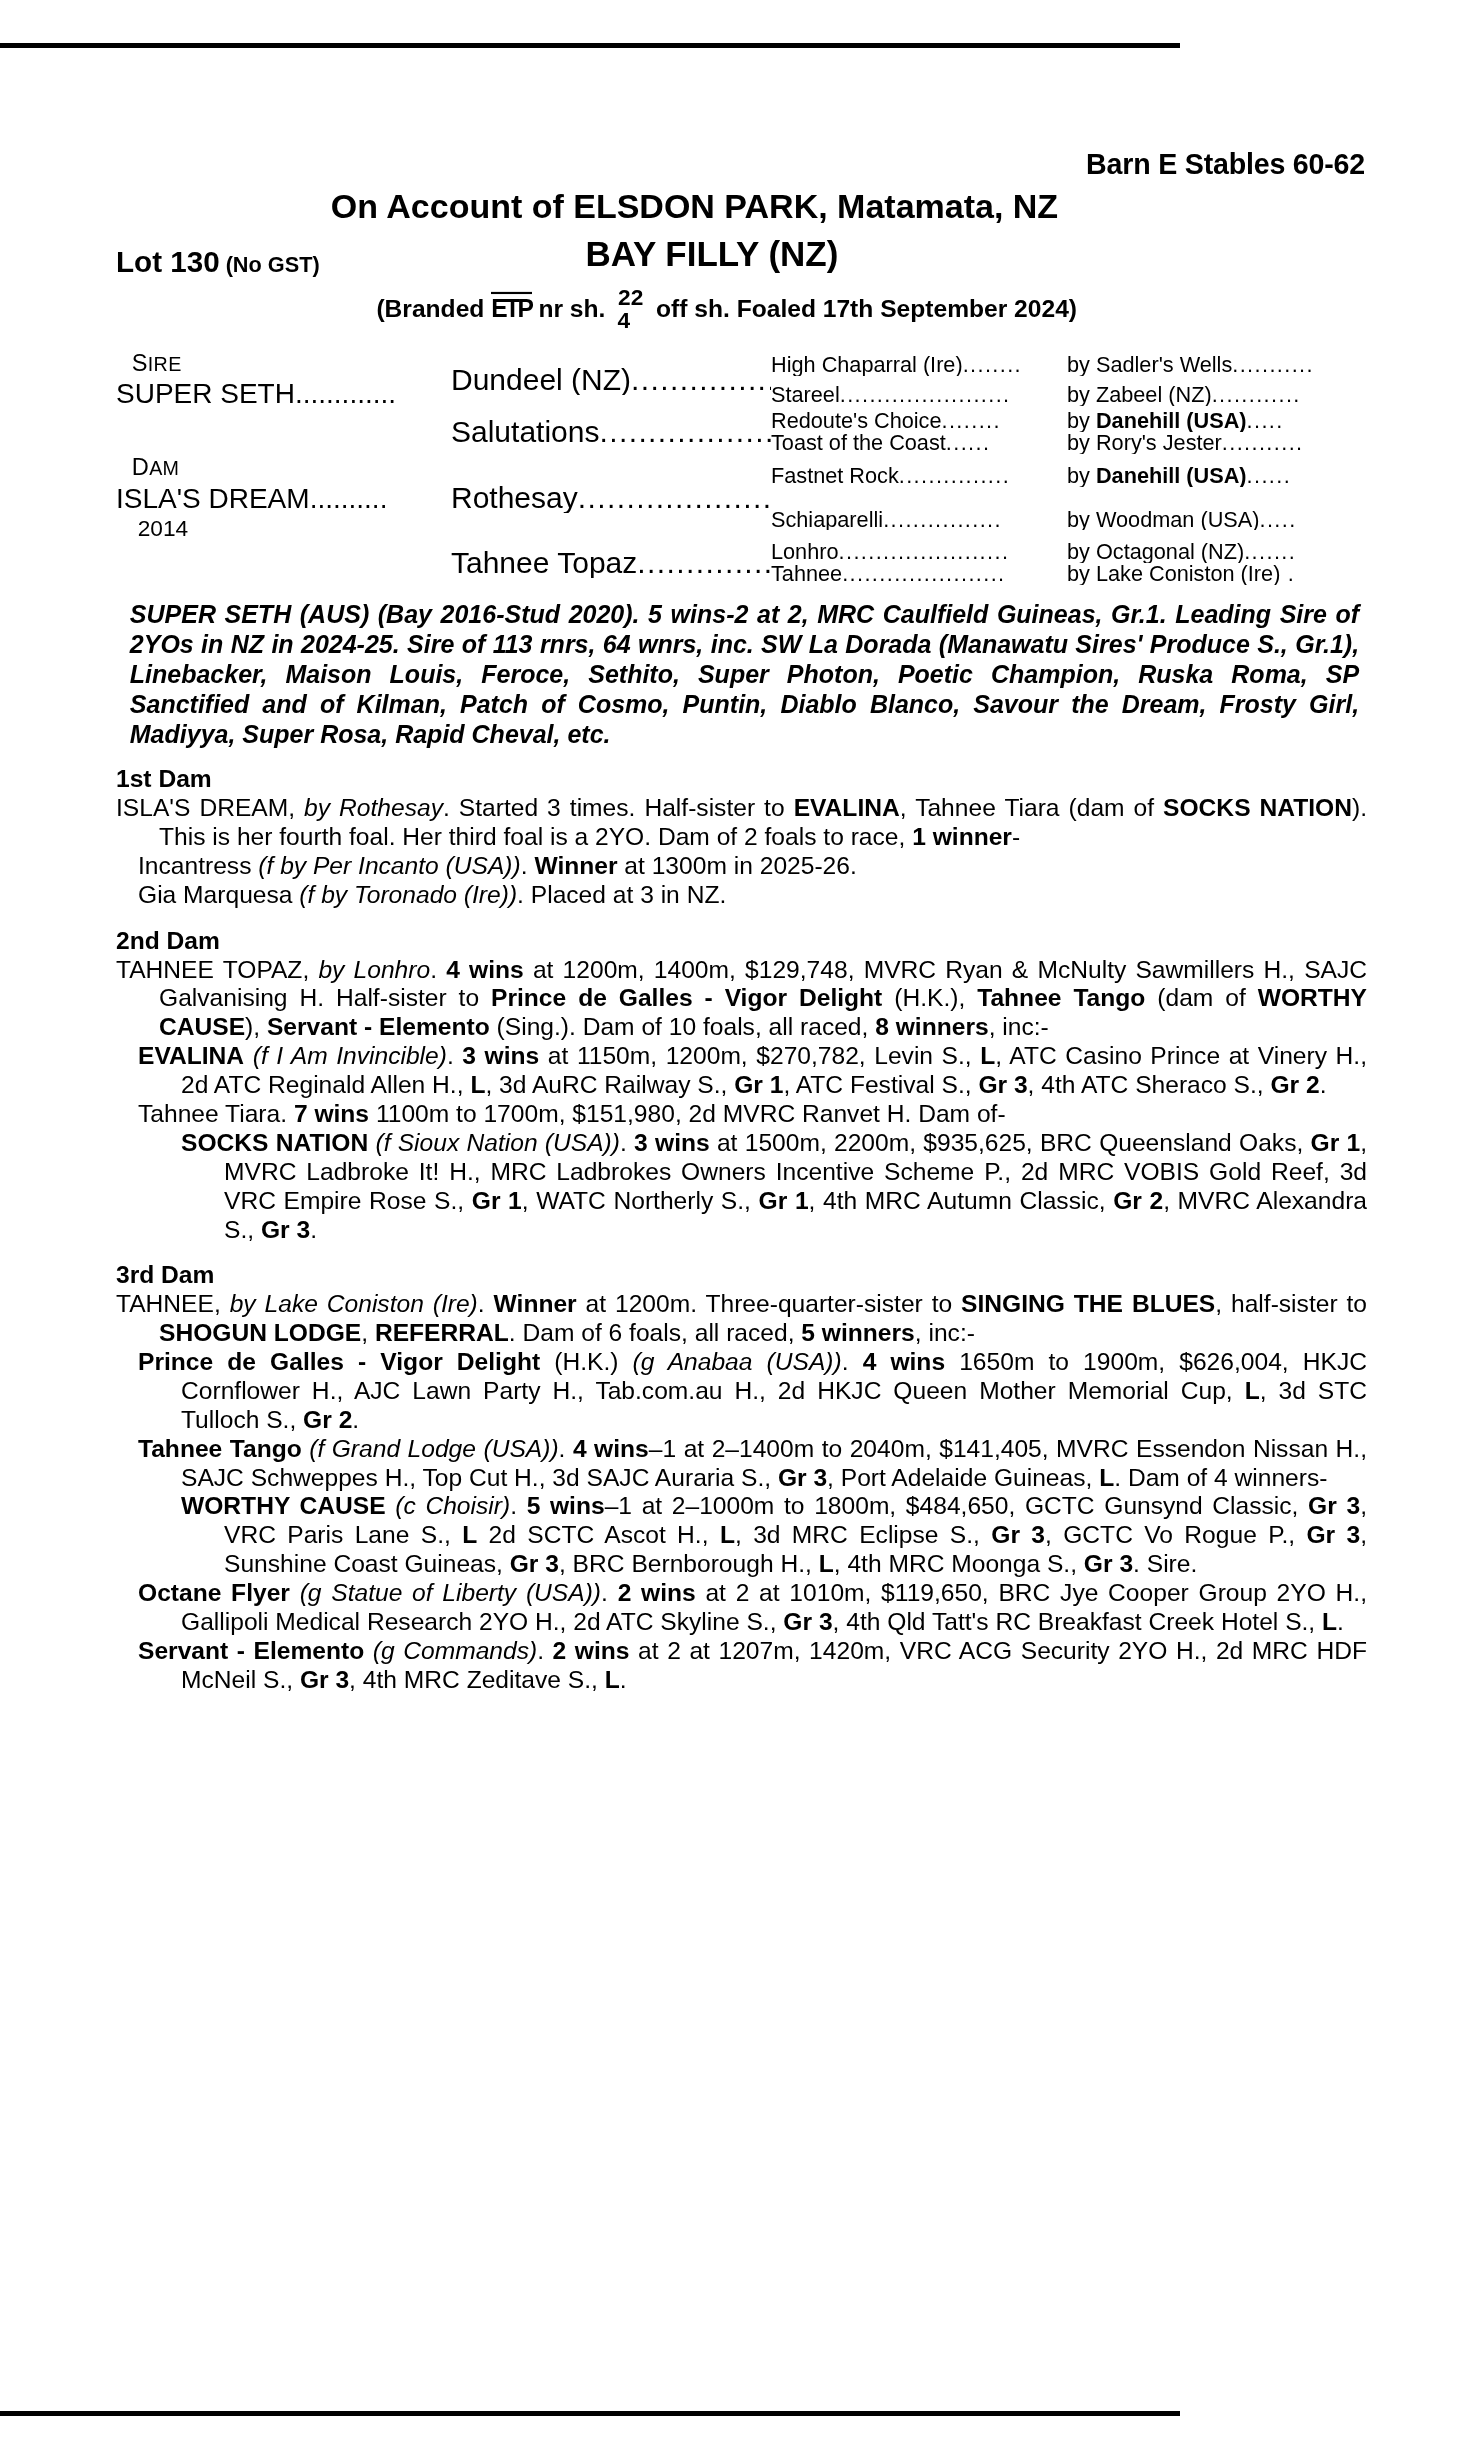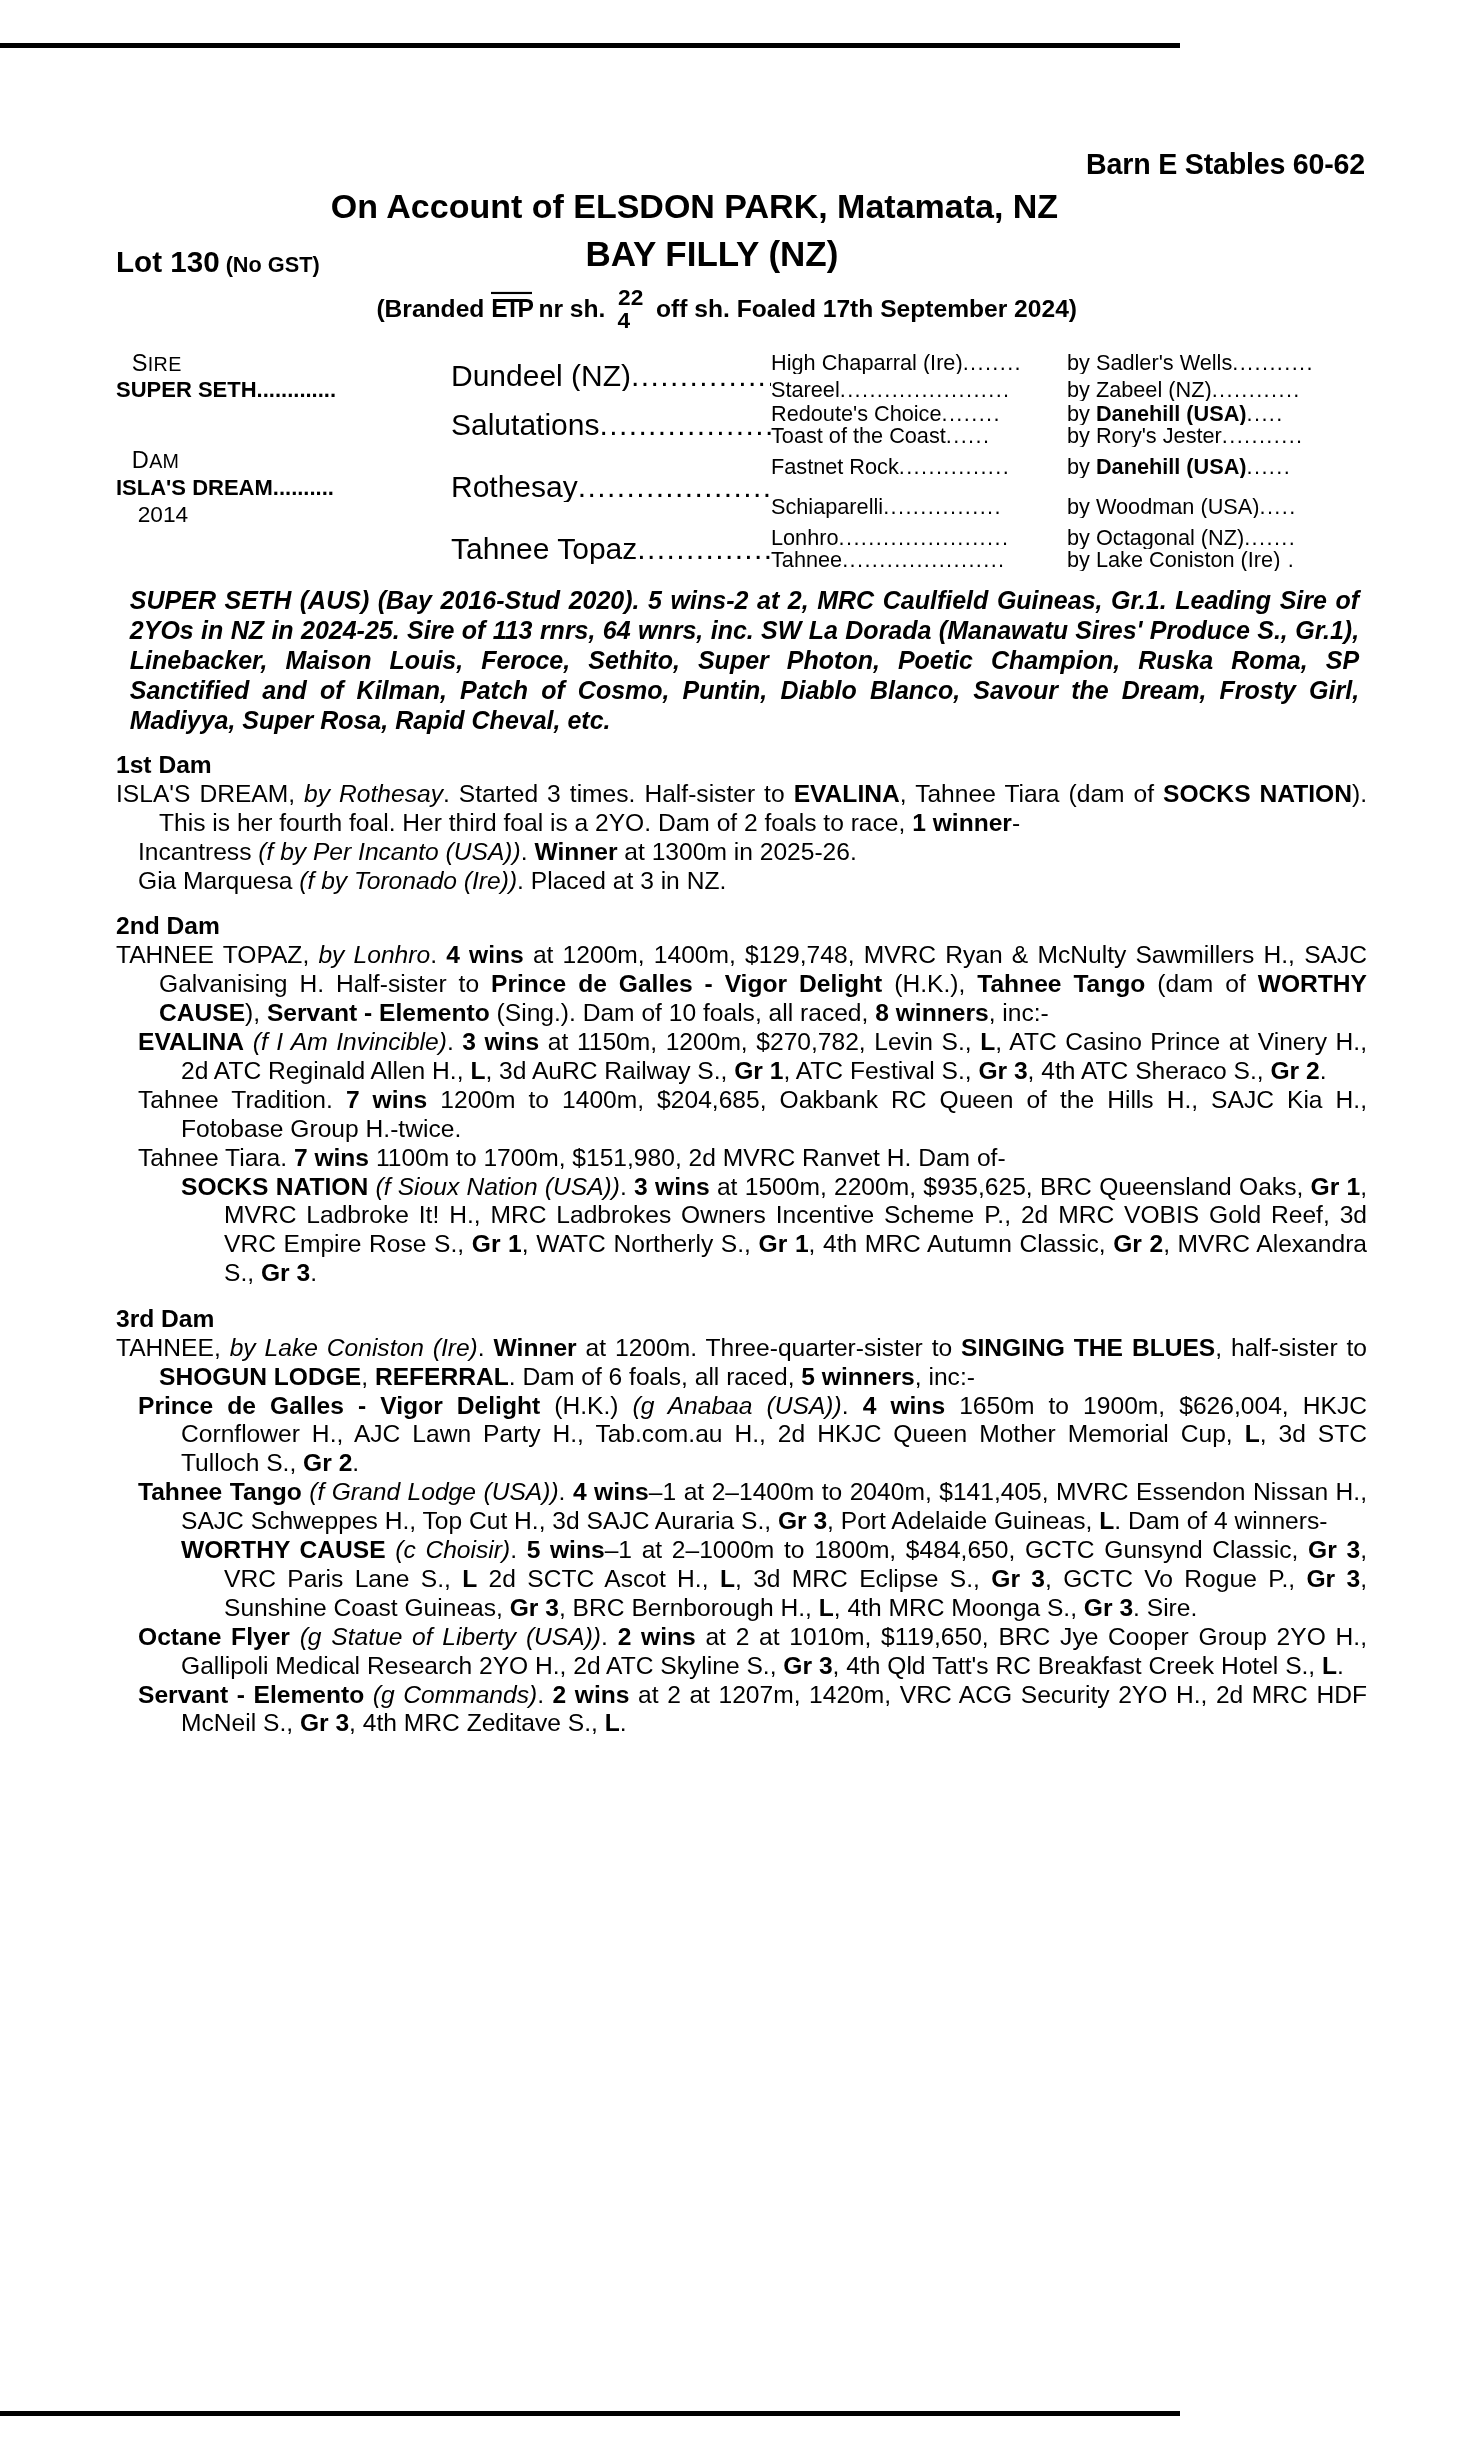--- a/index.html
+++ b/index.html
@@ -150,22 +150,22 @@
   }
   .smallcaps-label {
     display: block;
     padding-left: 15.8px;
     font-size: 19.7px;
     letter-spacing: 0.3px;
   }
   .smallcaps-label .big { font-size: 23.6px; }
   .bigname {
     display: block;
-    font-weight: bold;
-    font-size: 22px;
+    font-weight: normal;
+    font-size: 28px;
     white-space: nowrap;
   }
   .yearline {
     display: block;
     padding-left: 21.7px;
     font-size: 22.7px;
   }
   .ped .g2 { font-size: 30px; }
   .ped .g3 { font-size: 21.7px; }
   .ped b { font-weight: bold; }
@@ -334,21 +334,20 @@
     <div class="sire-para">SUPER SETH (AUS) (Bay 2016-Stud 2020). 5 wins-2 at 2, MRC Caulfield Guineas, Gr.1. Leading Sire of 2YOs in NZ in 2024-25. Sire of 113 rnrs, 64 wnrs, inc. SW La Dorada (Manawatu Sires' Produce S., Gr.1), Linebacker, Maison Louis, Feroce, Sethito, Super Photon, Poetic Champion, Ruska Roma, SP Sanctified and of Kilman, Patch of Cosmo, Puntin, Diablo Blanco, Savour the Dream, Frosty Girl, Madiyya, Super Rosa, Rapid Cheval, etc.</div>
 
     <div id="dam-sections">
         <div class="dam-heading">1st Dam</div>
         <div class="blk lvl0">ISLA'S DREAM, <i>by Rothesay</i>. Started 3 times. Half-sister to <b>EVALINA</b>, Tahnee Tiara (dam of <b>SOCKS NATION</b>). This is her fourth foal. Her third foal is a 2YO. Dam of 2 foals to race, <b>1 winner</b>-</div>
         <div class="blk lvl1 nojust">Incantress <i>(f by Per Incanto (USA))</i>. <b>Winner</b> at 1300m in 2025-26.</div>
         <div class="blk lvl1 nojust">Gia Marquesa <i>(f by Toronado (Ire))</i>. Placed at 3 in NZ.</div>
         <div class="dam-heading">2nd Dam</div>
         <div class="blk lvl0">TAHNEE TOPAZ, <i>by Lonhro</i>. <b>4 wins</b> at 1200m, 1400m, $129,748, MVRC Ryan &amp; McNulty Sawmillers H., SAJC Galvanising H. Half-sister to <b>Prince de Galles - Vigor Delight</b> (H.K.), <b>Tahnee Tango</b> (dam of <b>WORTHY CAUSE</b>), <b>Servant - Elemento</b> (Sing.). Dam of 10 foals, all raced, <b>8 winners</b>, inc:-</div>
         <div class="blk lvl1"><b>EVALINA</b> <i>(f I Am Invincible)</i>. <b>3 wins</b> at 1150m, 1200m, $270,782, Levin S., <b>L</b>, ATC Casino Prince at Vinery H., 2d ATC Reginald Allen H., <b>L</b>, 3d AuRC Railway S., <b>Gr 1</b>, ATC Festival S., <b>Gr 3</b>, 4th ATC Sheraco S., <b>Gr 2</b>.</div>
-        <div class="blk lvl1">Tahnee Tradition. <b>7 wins</b> 1200m to 1400m, $204,685, Oakbank RC Queen of the Hills H., SAJC Kia H., Fotobase Group H.-twice.</div>
         <div class="blk lvl1 nojust">Tahnee Tiara. <b>7 wins</b> 1100m to 1700m, $151,980, 2d MVRC Ranvet H. Dam of-</div>
         <div class="blk lvl2"><b>SOCKS NATION</b> <i>(f Sioux Nation (USA))</i>. <b>3 wins</b> at 1500m, 2200m, $935,625, BRC Queensland Oaks, <b>Gr 1</b>, MVRC Ladbroke It! H., MRC Ladbrokes Owners Incentive Scheme P., 2d MRC VOBIS Gold Reef, 3d VRC Empire Rose S., <b>Gr 1</b>, WATC Northerly S., <b>Gr 1</b>, 4th MRC Autumn Classic, <b>Gr 2</b>, MVRC Alexandra S., <b>Gr 3</b>.</div>
         <div class="dam-heading">3rd Dam</div>
         <div class="blk lvl0">TAHNEE, <i>by Lake Coniston (Ire)</i>. <b>Winner</b> at 1200m. Three-quarter-sister to <b>SINGING THE BLUES</b>, half-sister to <b>SHOGUN LODGE</b>, <b>REFERRAL</b>. Dam of 6 foals, all raced, <b>5 winners</b>, inc:-</div>
         <div class="blk lvl1"><b>Prince de Galles - Vigor Delight</b> (H.K.) <i>(g Anabaa (USA))</i>. <b>4 wins</b> 1650m to 1900m, $626,004, HKJC Cornflower H., AJC Lawn Party H., Tab.com.au H., 2d HKJC Queen Mother Memorial Cup, <b>L</b>, 3d STC Tulloch S., <b>Gr 2</b>.</div>
         <div class="blk lvl1"><b>Tahnee Tango</b> <i>(f Grand Lodge (USA))</i>. <b>4 wins</b>–1 at 2–1400m to 2040m, $141,405, MVRC Essendon Nissan H., SAJC Schweppes H., Top Cut H., 3d SAJC Auraria S., <b>Gr 3</b>, Port Adelaide Guineas, <b>L</b>. Dam of 4 winners-</div>
         <div class="blk lvl2"><b>WORTHY CAUSE</b> <i>(c Choisir)</i>. <b>5 wins</b>–1 at 2–1000m to 1800m, $484,650, GCTC Gunsynd Classic, <b>Gr 3</b>, VRC Paris Lane S., <b>L</b> 2d SCTC Ascot H., <b>L</b>, 3d MRC Eclipse S., <b>Gr 3</b>, GCTC Vo Rogue P., <b>Gr 3</b>, Sunshine Coast Guineas, <b>Gr 3</b>, BRC Bernborough H., <b>L</b>, 4th MRC Moonga S., <b>Gr 3</b>. Sire.</div>
         <div class="blk lvl1"><b>Octane Flyer</b> <i>(g Statue of Liberty (USA))</i>. <b>2 wins</b> at 2 at 1010m, $119,650, BRC Jye Cooper Group 2YO H., Gallipoli Medical Research 2YO H., 2d ATC Skyline S., <b>Gr 3</b>, 4th Qld Tatt's RC Breakfast Creek Hotel S., <b>L</b>.</div>
         <div class="blk lvl1"><b>Servant - Elemento</b> <i>(g Commands)</i>. <b>2 wins</b> at 2 at 1207m, 1420m, VRC ACG Security 2YO H., 2d MRC HDF McNeil S., <b>Gr 3</b>, 4th MRC Zeditave S., <b>L</b>.</div>
       </div>

